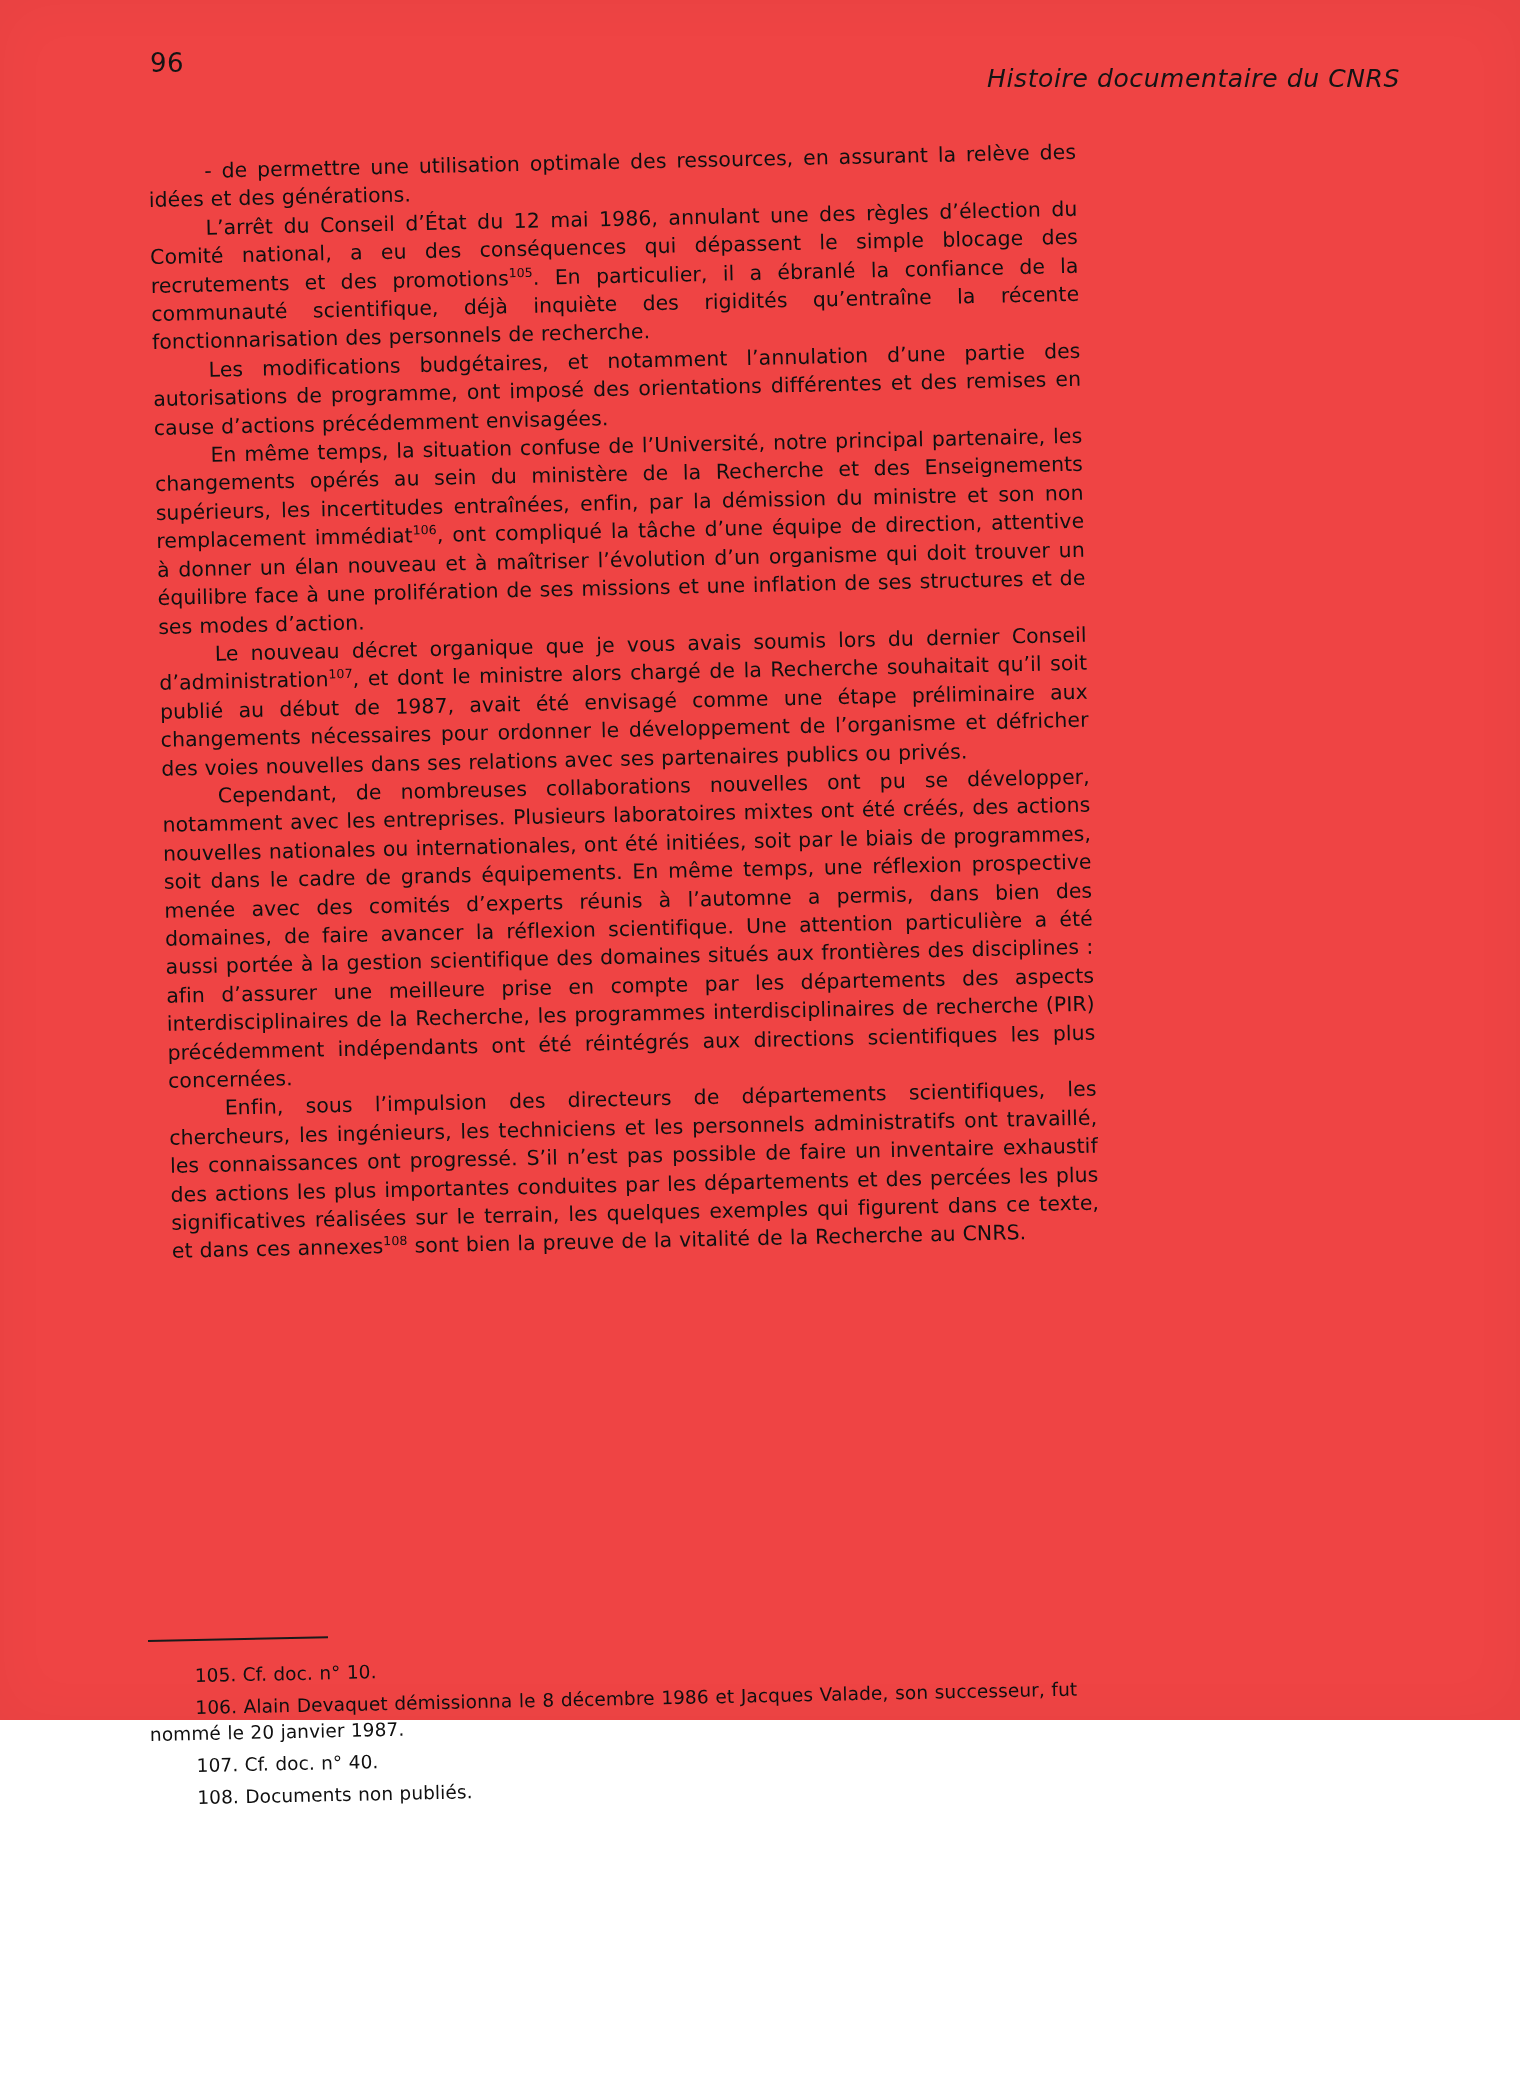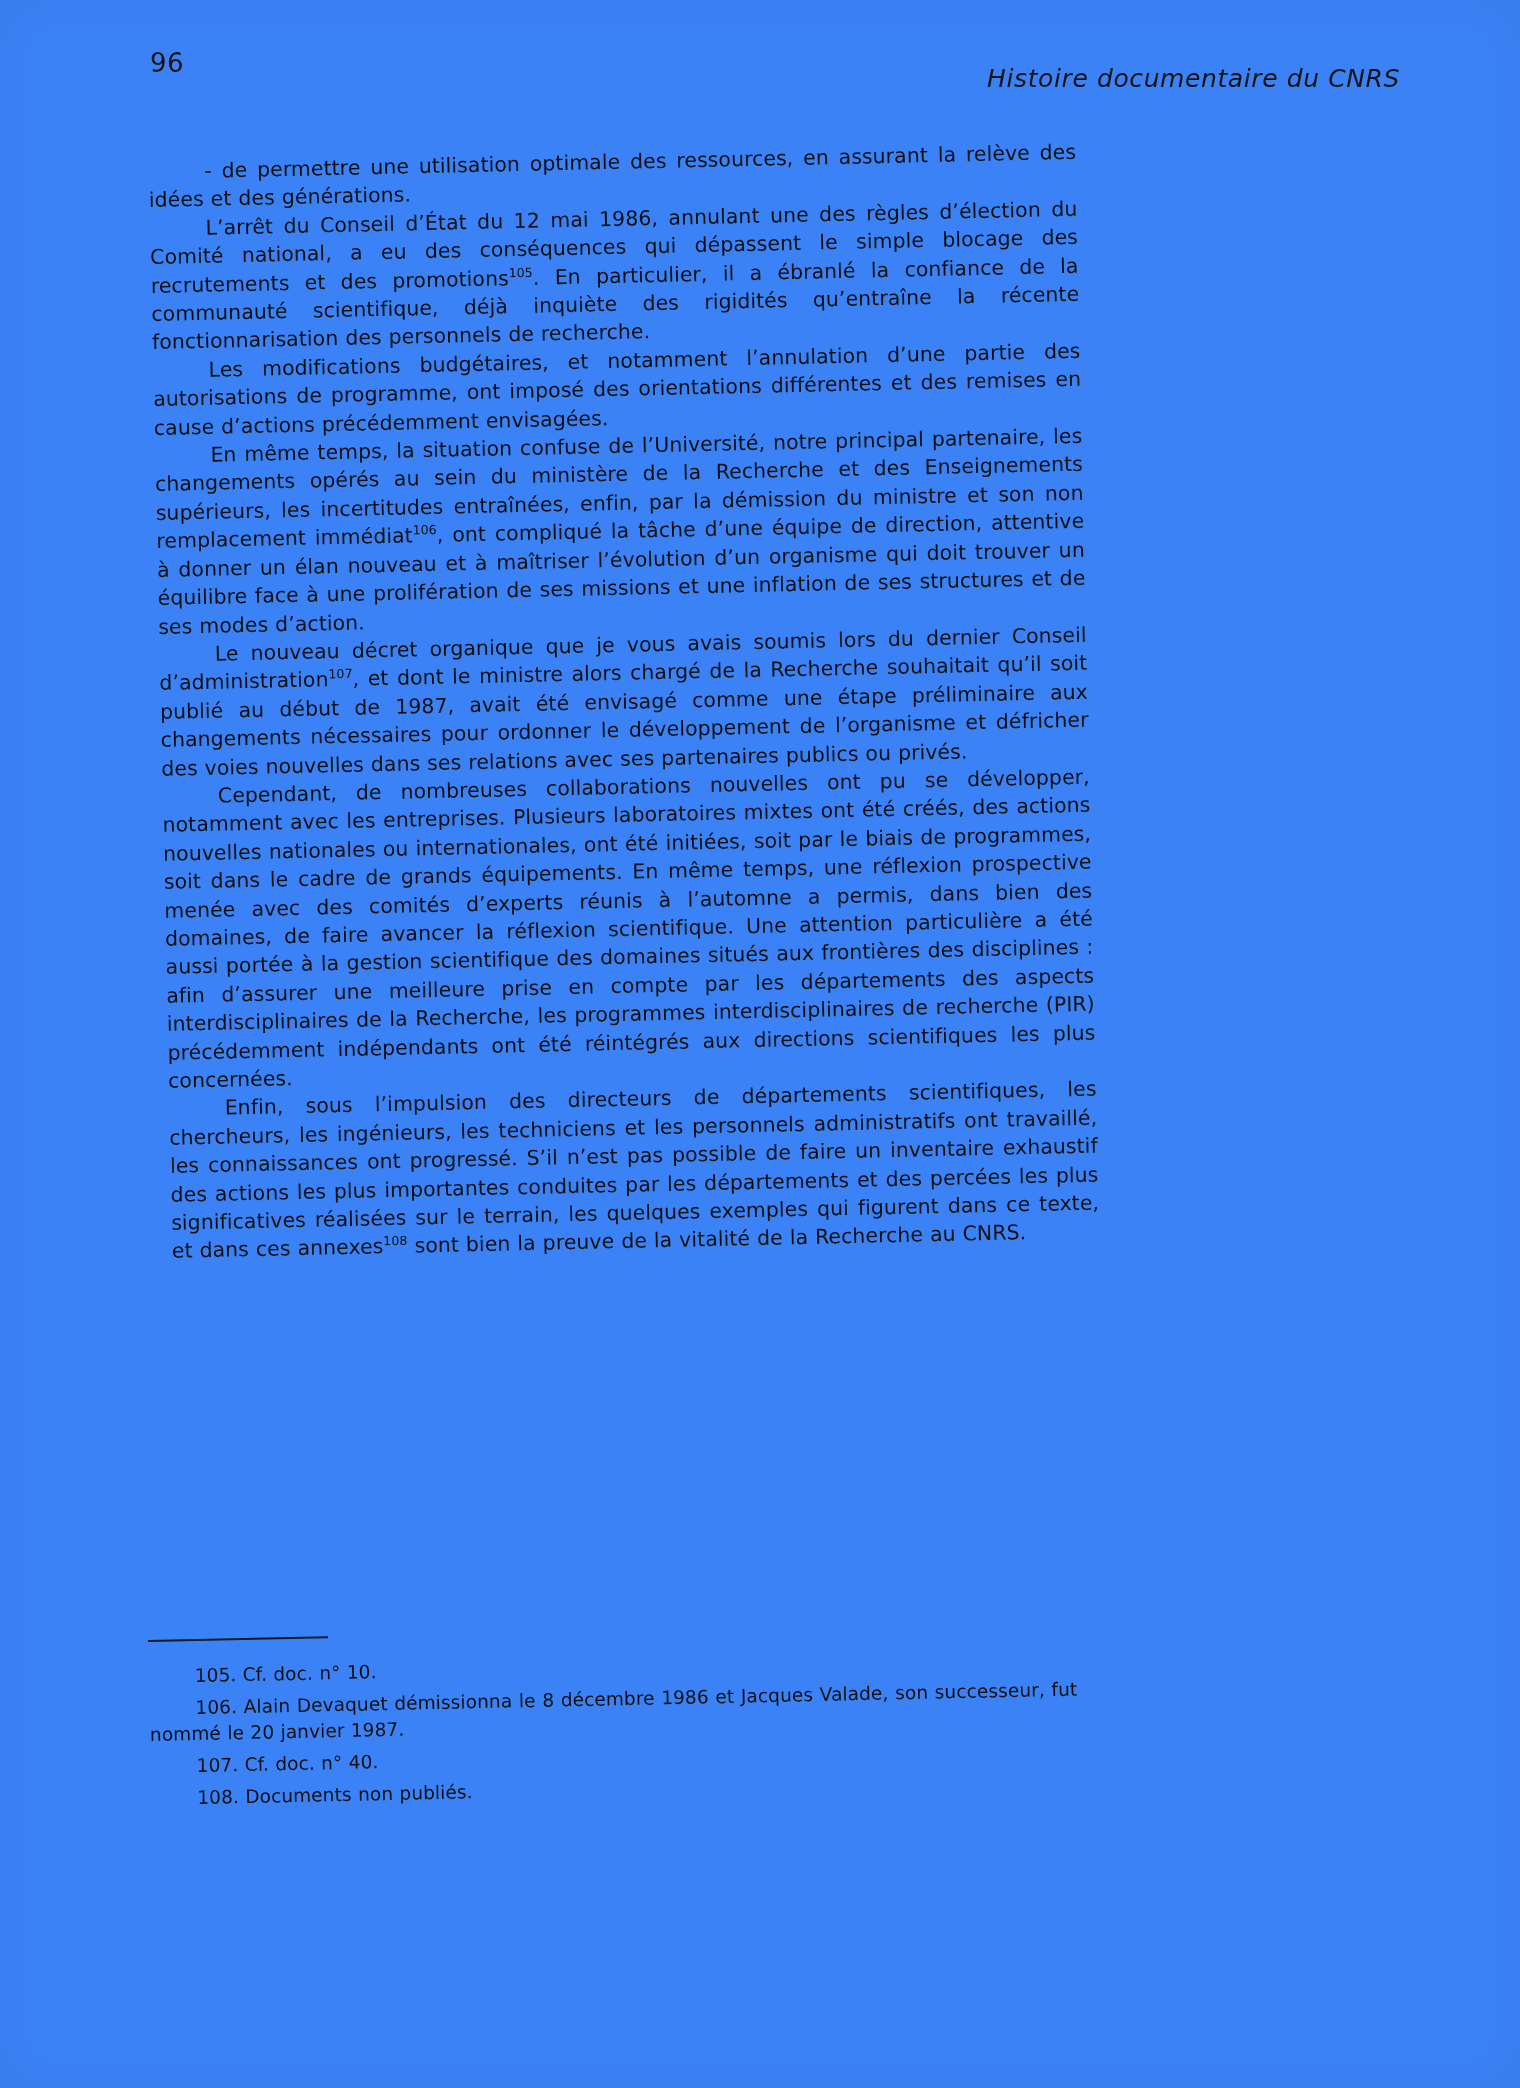--- a/index.html
+++ b/index.html
@@ -12,22 +12,22 @@
     height: 2088px;
     font-family: "DejaVu Sans", sans-serif;
     color: #0d0d0d;
     position: relative;
     overflow: hidden;
   }
   .page {
     position: absolute;
     top: 0; left: 0;
     width: 1520px;
-    height: 2088px;
-    background: #3b82f6;
+    height: 1720px;
+    background: #ef4444;
   }
   
   .page::after {
     content: "";
     position: absolute;
     inset: 0;
     pointer-events: none;
     box-shadow: inset 0 0 60px rgba(0,0,0,0.035);
   }
 

